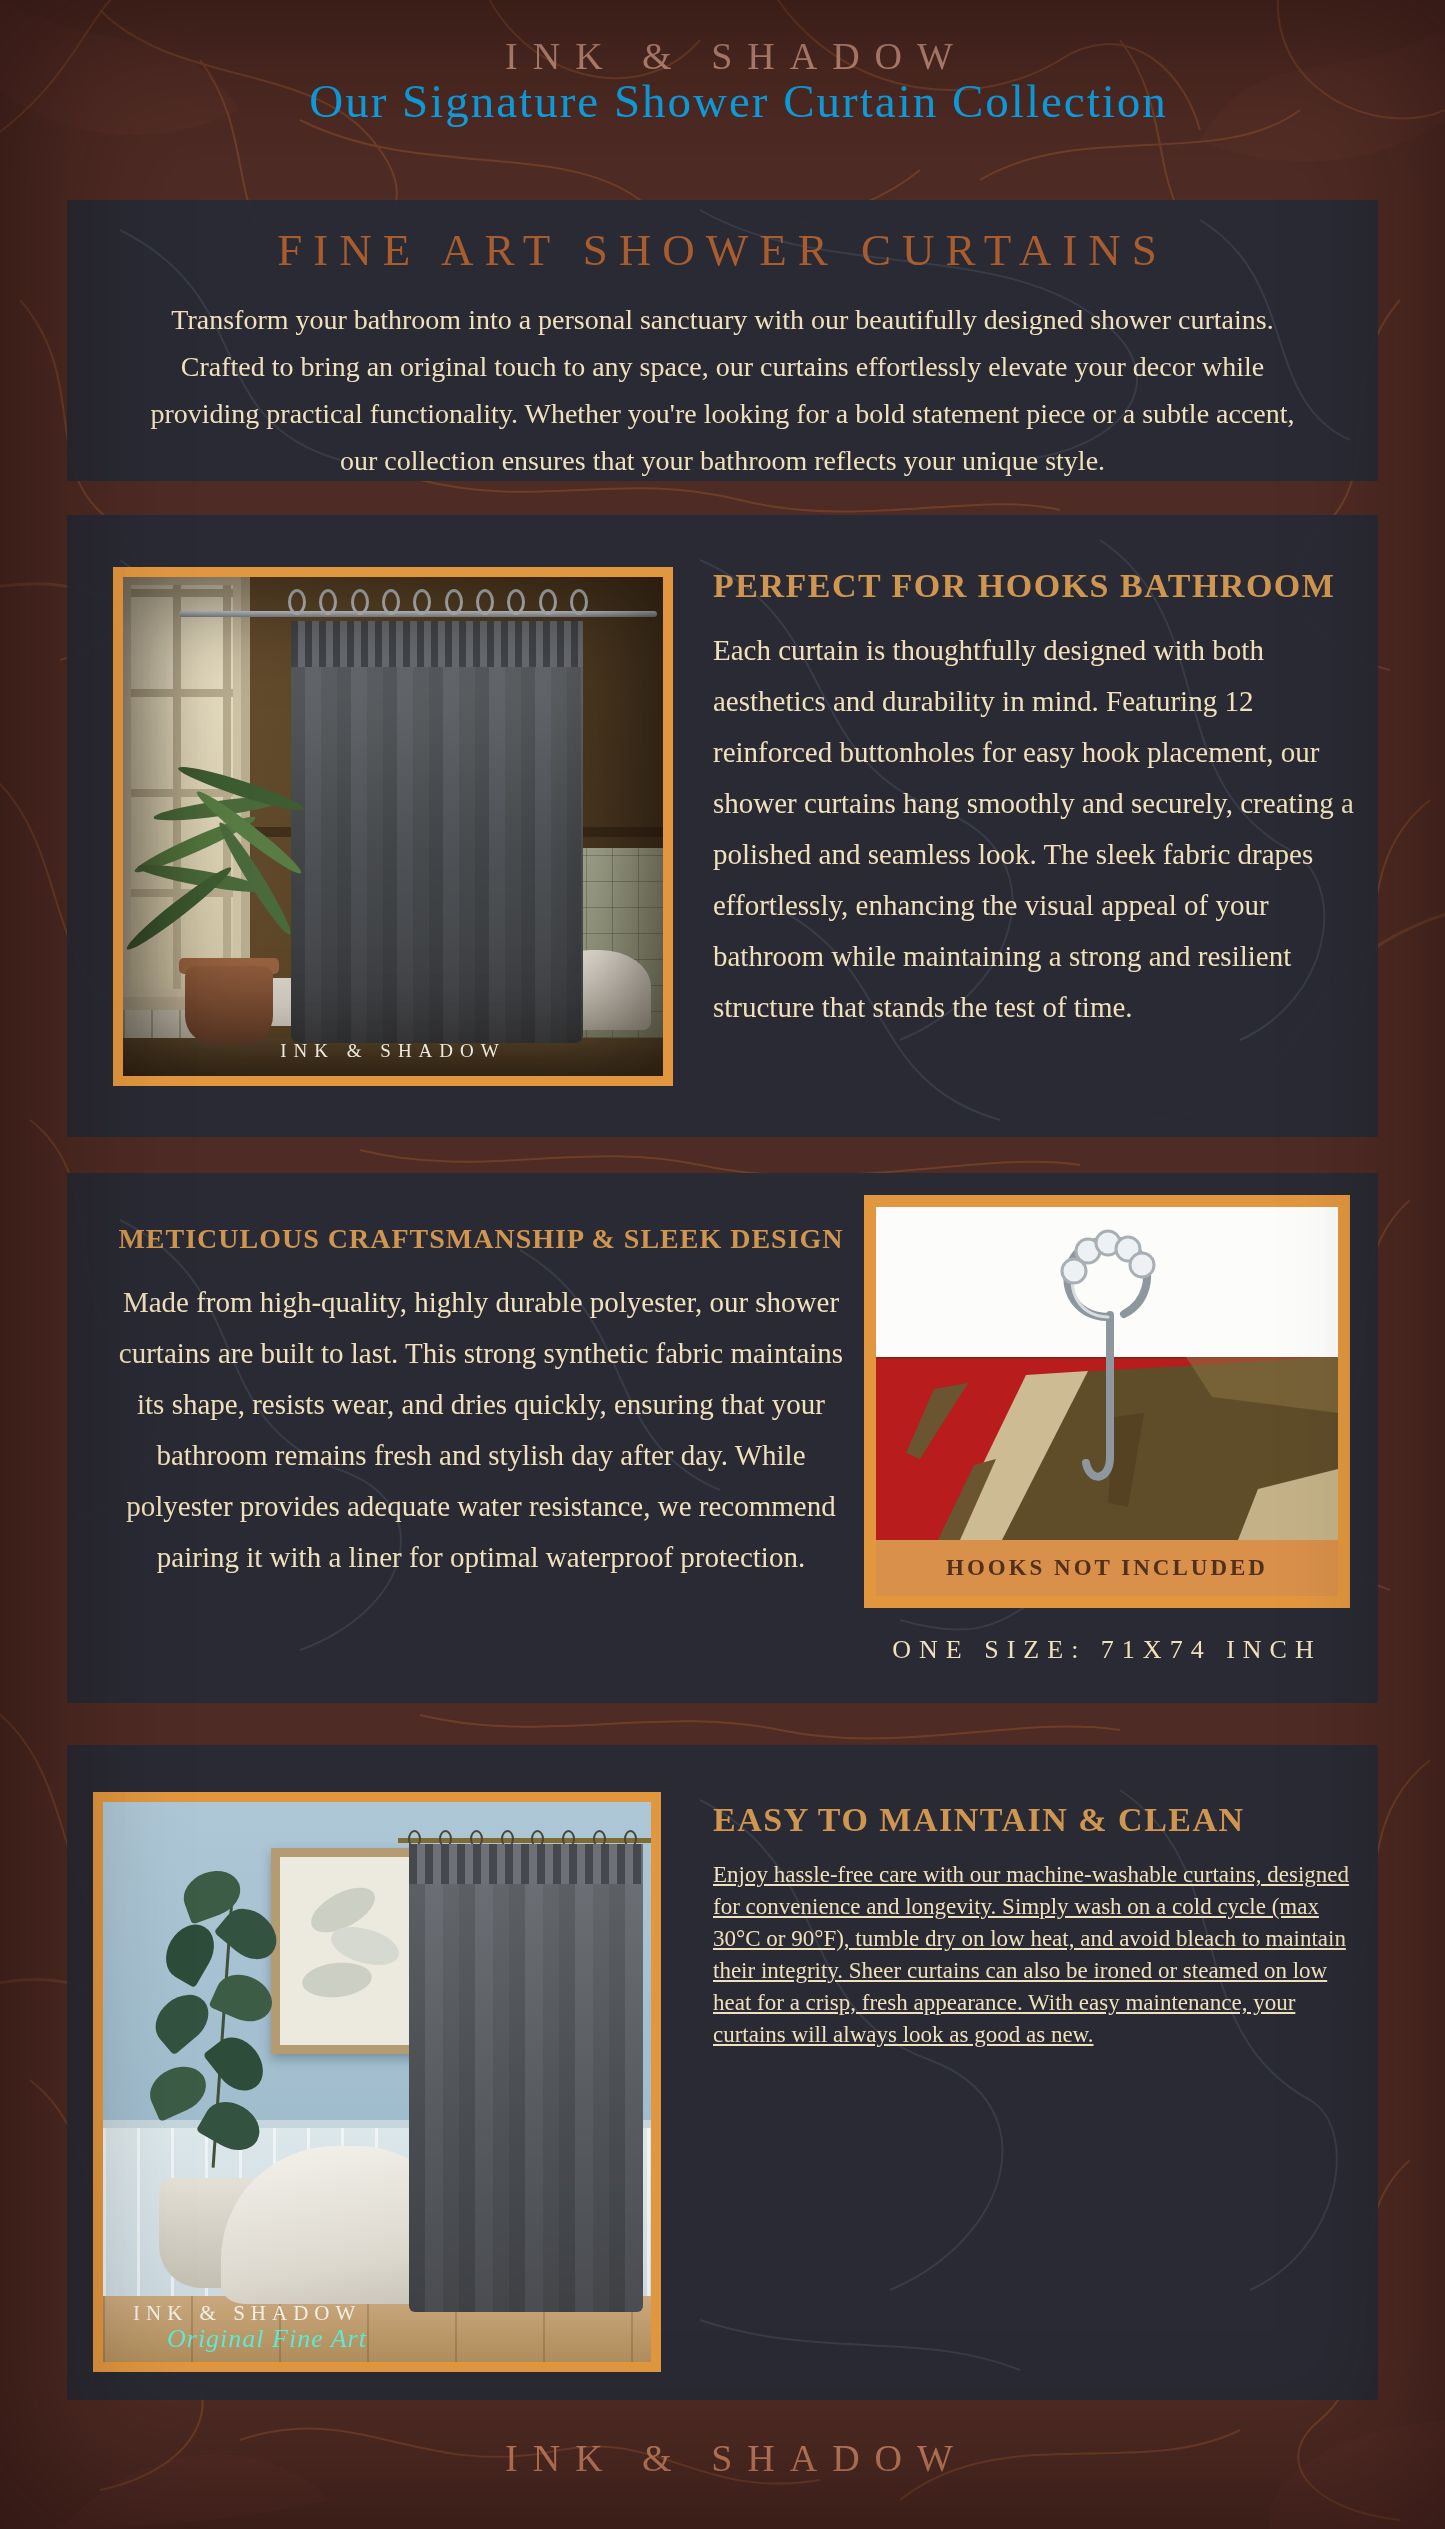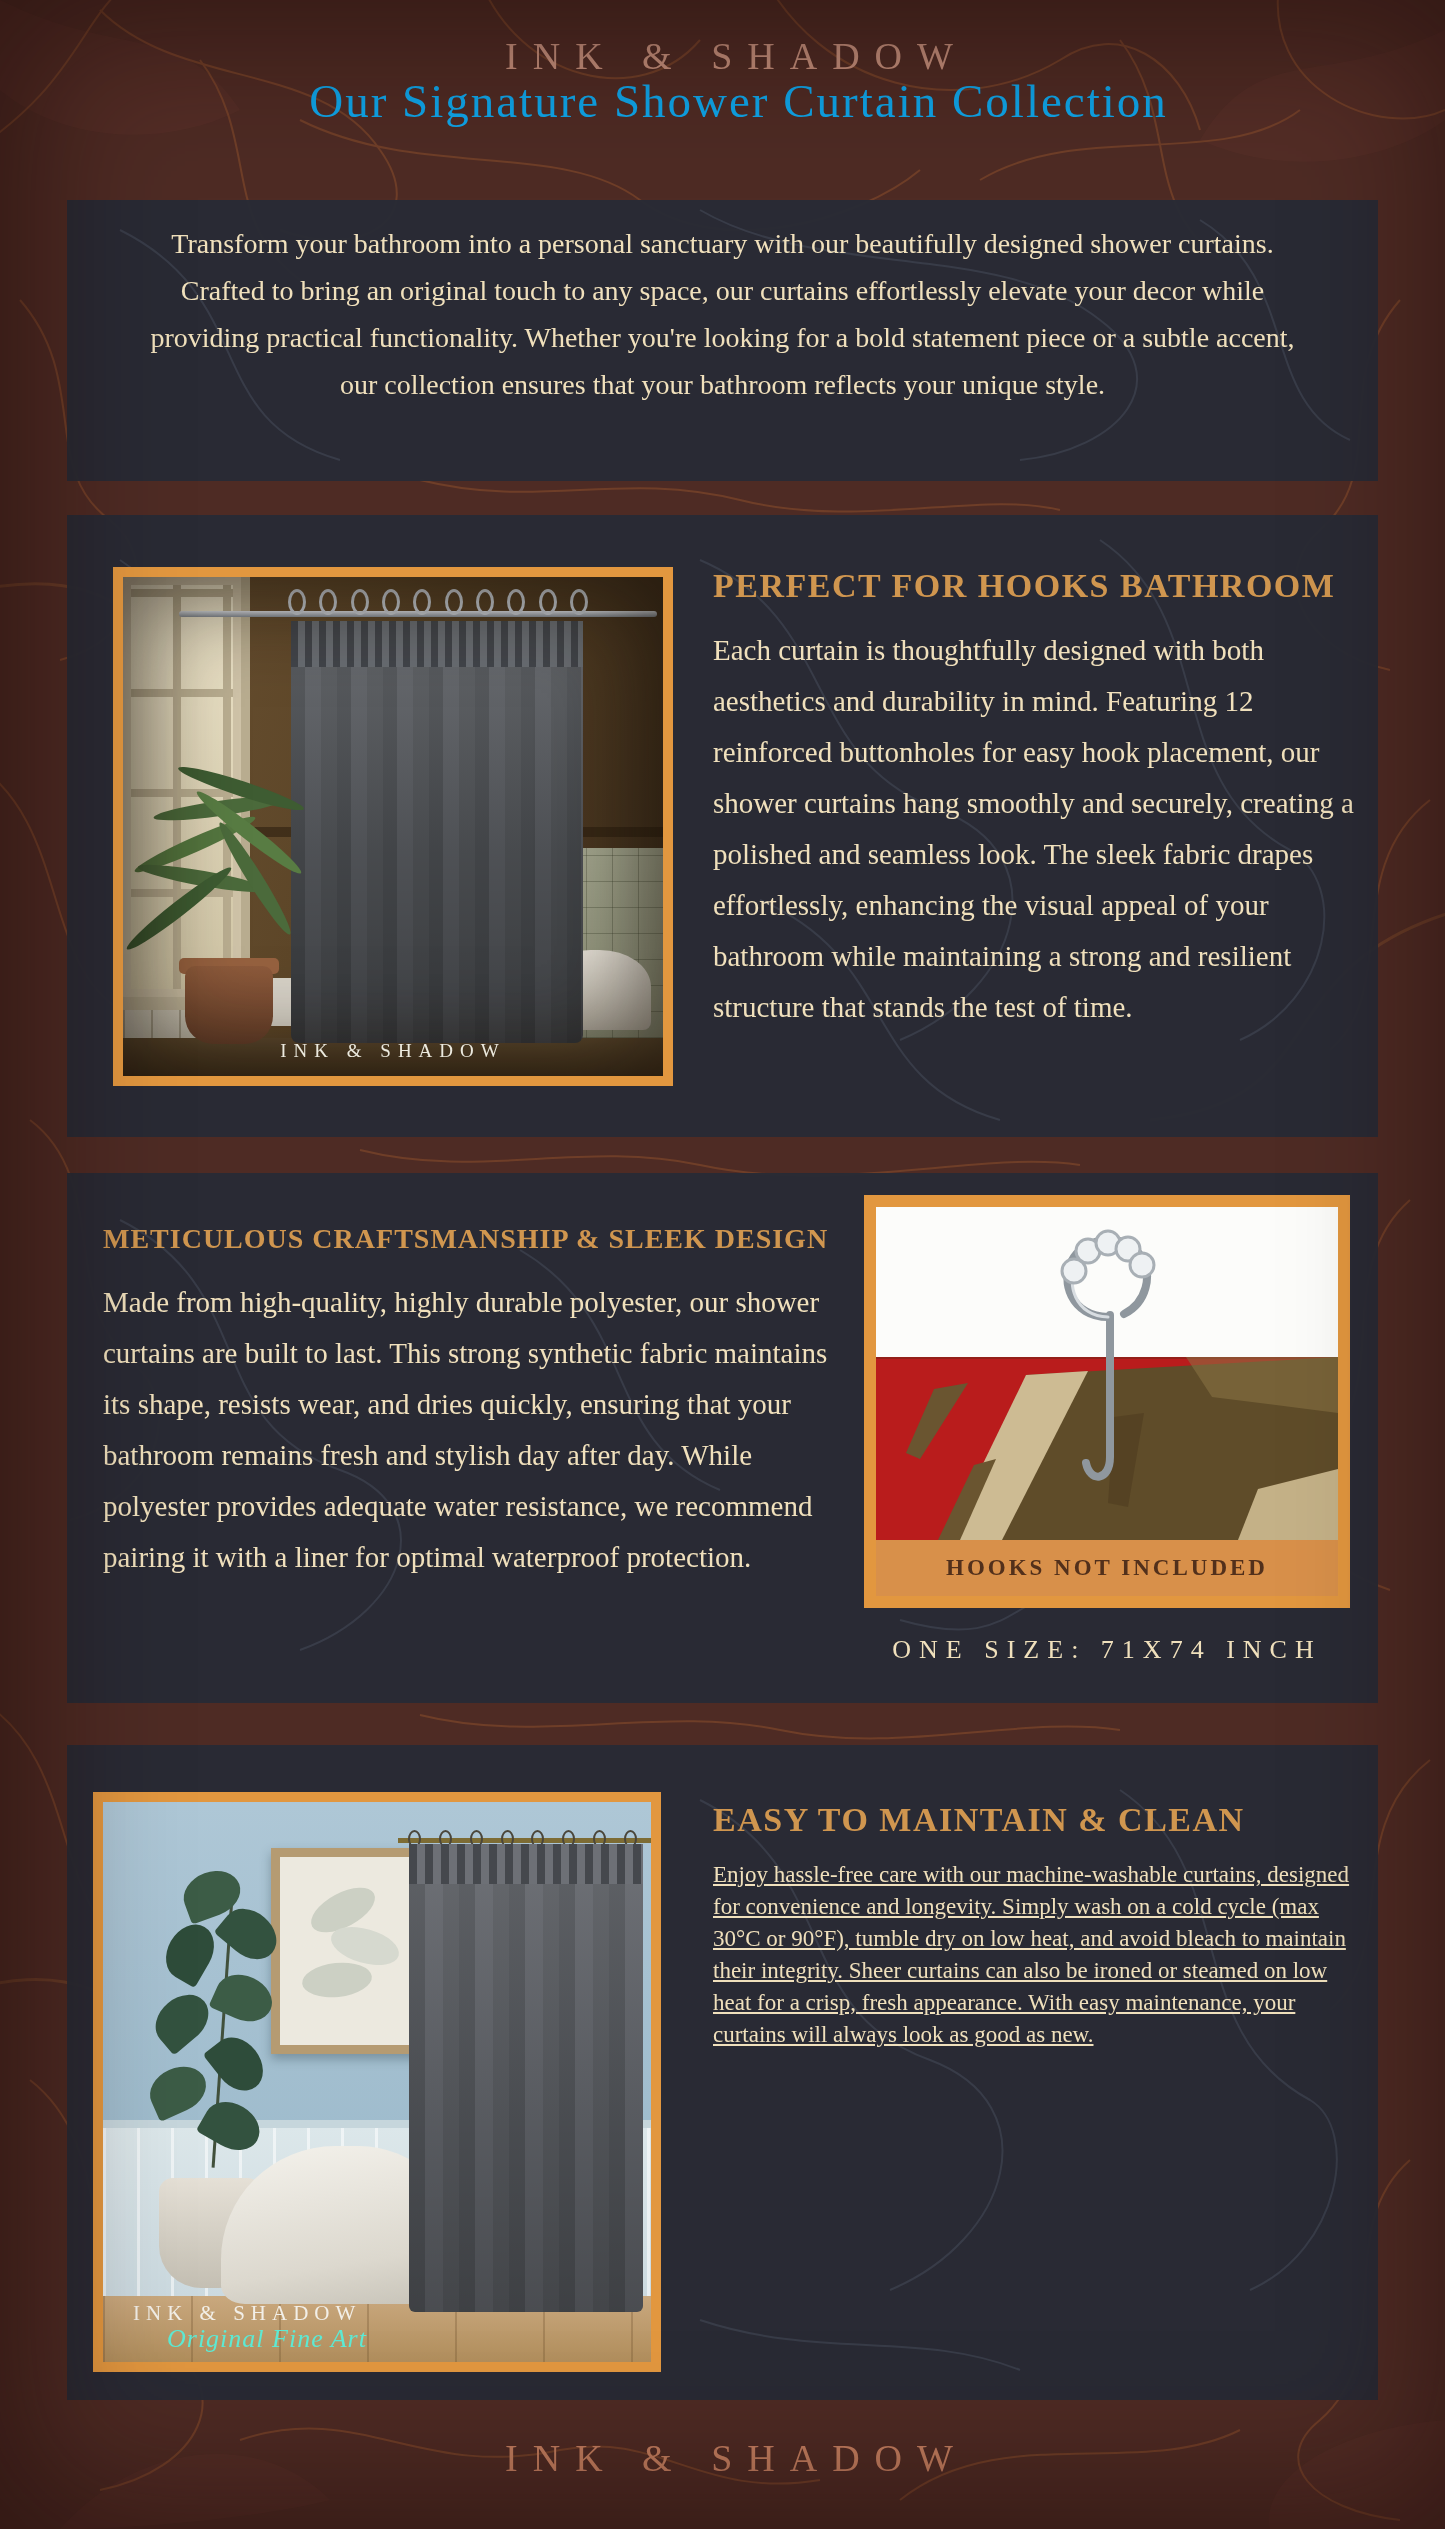--- a/index.html
+++ b/index.html
@@ -28,21 +28,21 @@
   .panel-content{position:absolute;inset:0;z-index:3;}
 
   .text-col{position:absolute;}
   .text-col h2{margin:0;color:#d0964f;font-weight:700;letter-spacing:1.5px;}
   .text-col p{margin:20px 0 0;color:#f0e0bc;}
 
   #feature-col{left:646px;top:52px;width:652px;}
   #feature-col h2{font-size:34px;}
   #feature-col p{font-size:29px;line-height:51px;}
 
-  #craft-col{left:36px;top:50px;width:756px;}
+  #craft-col{left:36px;top:50px;width:756px;text-align:center;}
   #craft-col h2{font-size:28px;letter-spacing:1px;}
   #craft-col p{margin-top:22px;font-size:29px;line-height:51px;}
 
   #care-col{left:646px;top:56px;width:652px;}
   #care-col h2{font-size:34px;}
   #care-col p{font-size:23px;line-height:32px;text-decoration:underline;}
 
   .size-note{position:absolute;left:797px;top:462px;width:486px;text-align:center;
         color:#f0e0bc;font-size:26px;letter-spacing:8px;white-space:nowrap;}
 
@@ -221,20 +221,21 @@
       <path d="M1120,1790 C1240,1870 1180,2030 1310,2100 C1360,2130 1340,2250 1250,2290"></path>
       <path d="M700,2320 C820,2360 920,2330 1020,2370"></path>
     </g>
   </svg>
 
   <div class="brand-header">INK &amp; SHADOW</div>
   <div class="brand-sub">Our Signature Shower Curtain Collection</div>
 
   <div class="panel-content" style="left:67px;top:200px;width:1311px;height:281px;">
     <div id="panel-intro-inner">
+      <h1 id="panel-intro-h" style="margin:24px 0 0;text-align:center;font-weight:400;color:#a95d2f;font-size:45px;letter-spacing:11px;">FINE ART SHOWER CURTAINS</h1>
       <p style="margin:20px auto 0;width:1180px;text-align:center;color:#f0e0bc;font-size:28px;line-height:47px;">Transform your bathroom into a personal sanctuary with our beautifully designed shower curtains. Crafted to bring an original touch to any space, our curtains effortlessly elevate your decor while providing practical functionality. Whether you're looking for a bold statement piece or a subtle accent, our collection ensures that your bathroom reflects your unique style.</p>
     </div>
   </div>
 
   <div class="panel-content" style="left:67px;top:515px;width:1311px;height:622px;">
 
     <figure class="photo" id="photo-vintage">
       <div class="scene">
         <div class="s1-wall"></div>
         <div class="s1-rail"></div>

